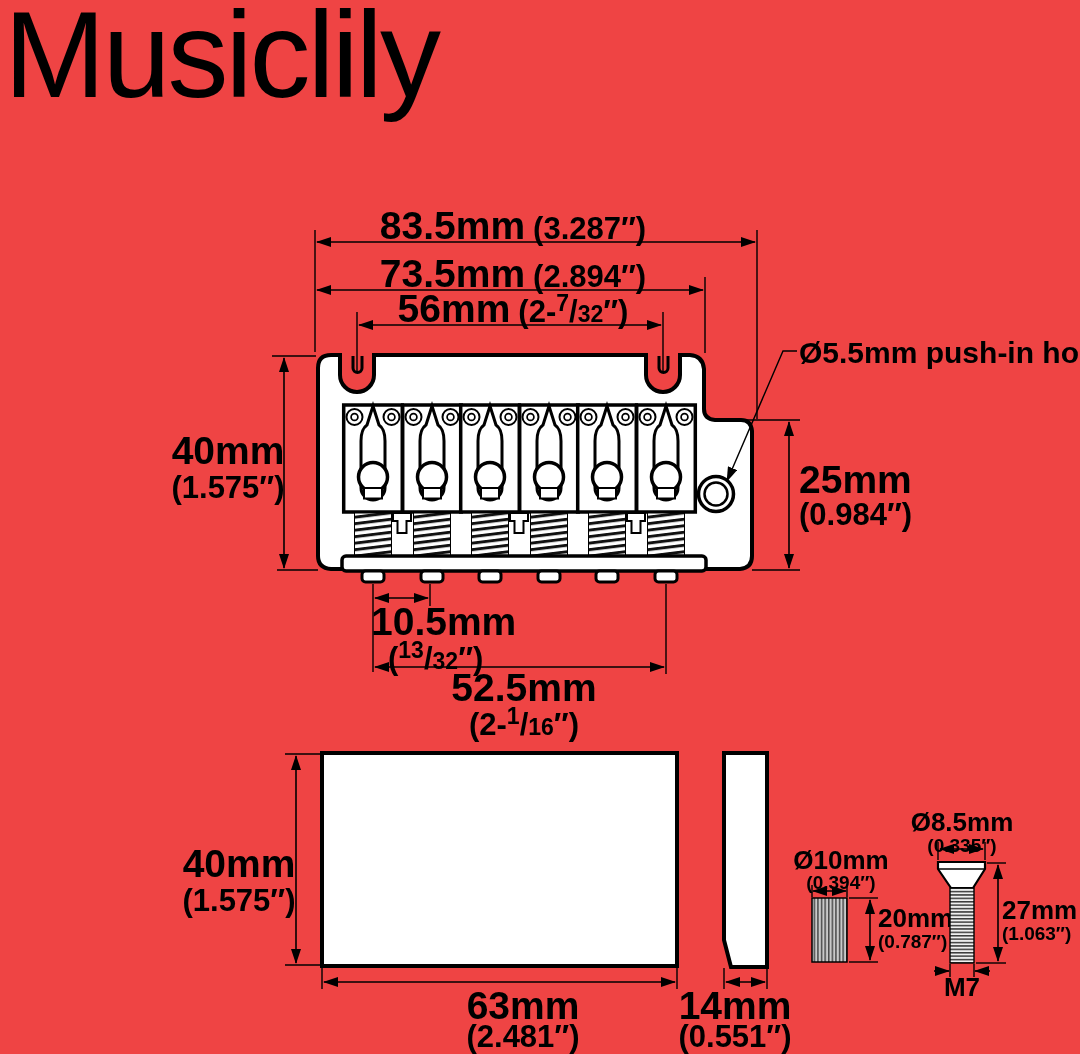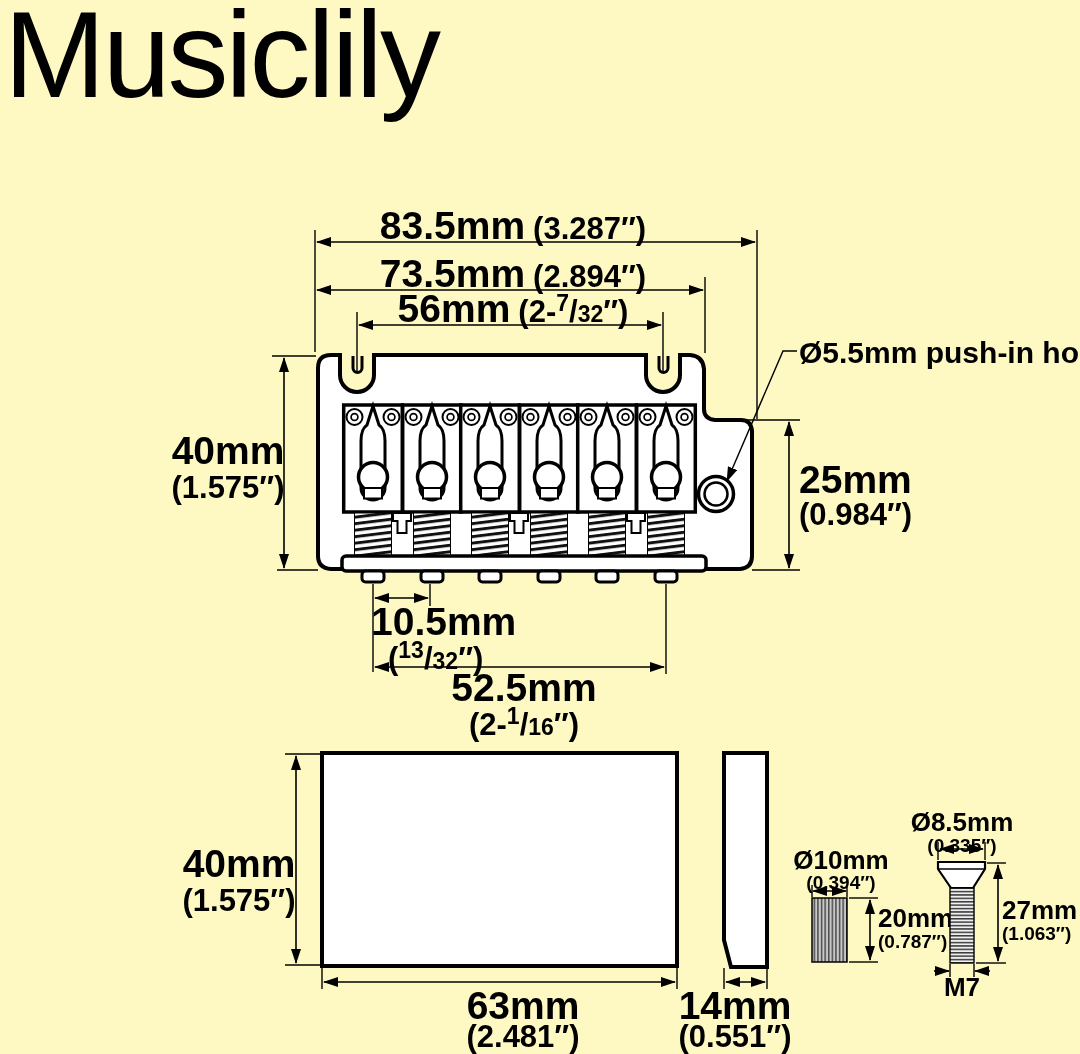--- a/index.html
+++ b/index.html
@@ -1,16 +1,16 @@
 <!DOCTYPE html>
 <html><head>
 <meta charset="utf-8">
 <style>
   html,body{margin:0;padding:0;background:#fff;}
-  .canvas{position:relative;width:1080px;height:1054px;background:#fef9c3;overflow:hidden;}
+  .canvas{position:relative;width:1080px;height:1054px;background:#ef4444;overflow:hidden;}
   svg{position:absolute;left:0;top:0;}
   text{fill:#000;}
   .brand{font:400 122px "Liberation Sans",sans-serif;letter-spacing:-3px;}
   .t-mm {font:700 39px "Liberation Sans",sans-serif;}
   .t-in {font:700 31px "Liberation Sans",sans-serif;}
   .t-fr {font:700 23px "Liberation Sans",sans-serif;}
   .t-note{font:700 30px "Liberation Sans",sans-serif;}
   .t-hw {font:700 26px "Liberation Sans",sans-serif;}
   .t-hwin{font:700 19px "Liberation Sans",sans-serif;}
   .ext{stroke:#000;stroke-width:1.4;fill:none;}

